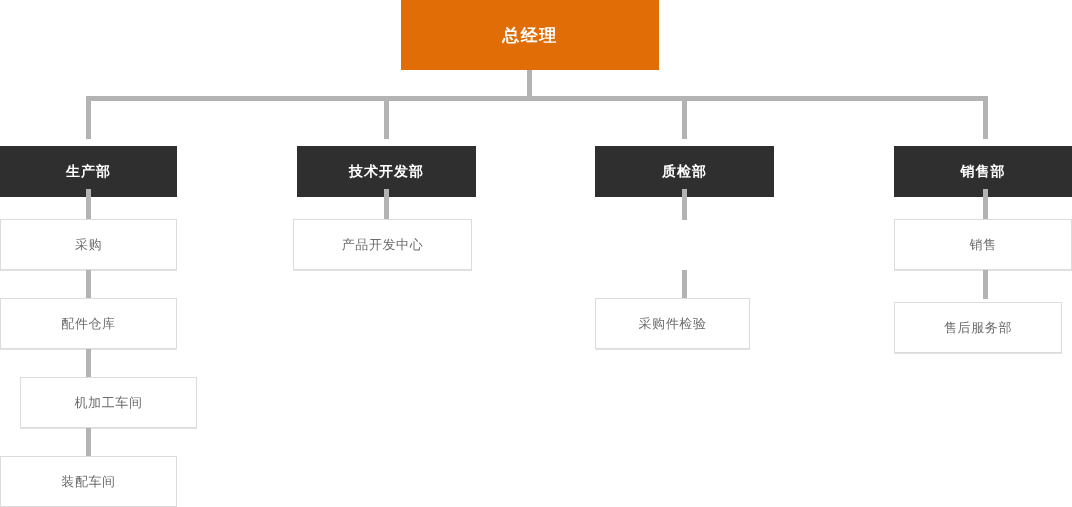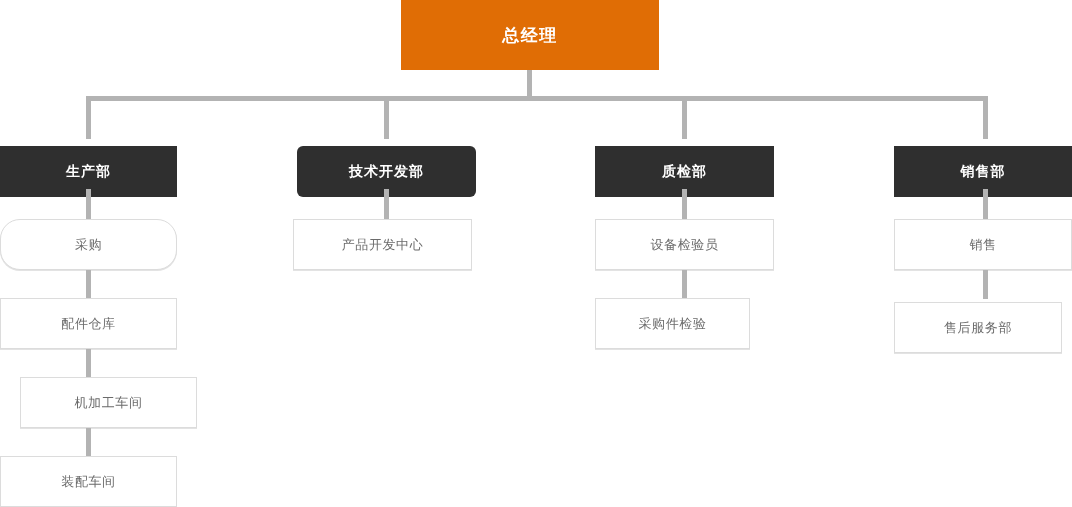--- a/index.html
+++ b/index.html
@@ -92,32 +92,32 @@
   <div class="conn" style="left:86px; top:96px; width:902px; height:5px;"></div>
 
   <div class="conn" style="left:86px; top:96px; width:5px; height:43px;"></div>
   <div class="conn" style="left:384px; top:96px; width:5px; height:43px;"></div>
   <div class="conn" style="left:682px; top:96px; width:5px; height:43px;"></div>
   <div class="conn" style="left:983px; top:96px; width:5px; height:43px;"></div>
 
   <div class="node-dept" style="left:0px; width:177px;">
     <span class="label">生产部</span>
   </div>
-  <div class="node-dept" style="left:297px; width:179px;border-radius:6px;">
+  <div class="node-dept" style="left:297px; width:179px;">
     <span class="label">技术开发部</span>
   </div>
   <div class="node-dept" style="left:595px; width:179px;">
     <span class="label">质检部</span>
   </div>
   <div class="node-dept" style="left:894px; width:178px;">
     <span class="label">销售部</span>
   </div>
 
   <div class="conn" style="left:86px; top:189px; width:5px; height:31px;"></div>
-  <div class="node-leaf" style="left:0px; top:219px; width:177px;border-radius:20px;">
+  <div class="node-leaf" style="left:0px; top:219px; width:177px;">
     <span class="label">采购</span>
   </div>
 
   <div class="conn" style="left:86px; top:270px; width:5px; height:29px;"></div>
   <div class="node-leaf" style="left:0px; top:298px; width:177px;">
     <span class="label">配件仓库</span>
   </div>
 
   <div class="conn" style="left:86px; top:349px; width:5px; height:29px;"></div>
   <div class="node-leaf" style="left:0px; top:377px; width:177px;margin-left:20px;">
@@ -128,23 +128,20 @@
   <div class="node-leaf" style="left:0px; top:456px; width:177px;">
     <span class="label">装配车间</span>
   </div>
 
   <div class="conn" style="left:384px; top:189px; width:5px; height:31px;"></div>
   <div class="node-leaf" style="left:293px; top:219px; width:179px;">
     <span class="label">产品开发中心</span>
   </div>
 
   <div class="conn" style="left:682px; top:189px; width:5px; height:31px;"></div>
-  <div class="node-leaf" style="left:595px; top:219px; width:179px;">
-    <span class="label">设备检验员</span>
-  </div>
 
   <div class="conn" style="left:682px; top:270px; width:5px; height:29px;"></div>
   <div class="node-leaf" style="left:595px; top:298px; width:155px;">
     <span class="label">采购件检验</span>
   </div>
 
   <div class="conn" style="left:983px; top:189px; width:5px; height:31px;"></div>
   <div class="node-leaf" style="left:894px; top:219px; width:178px;">
     <span class="label">销售</span>
   </div>

